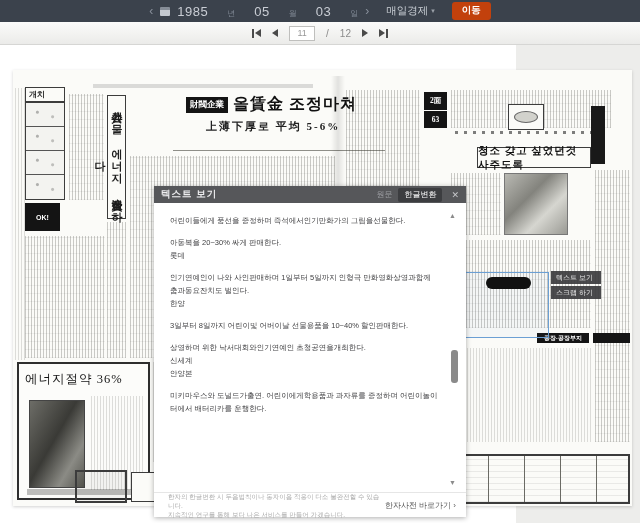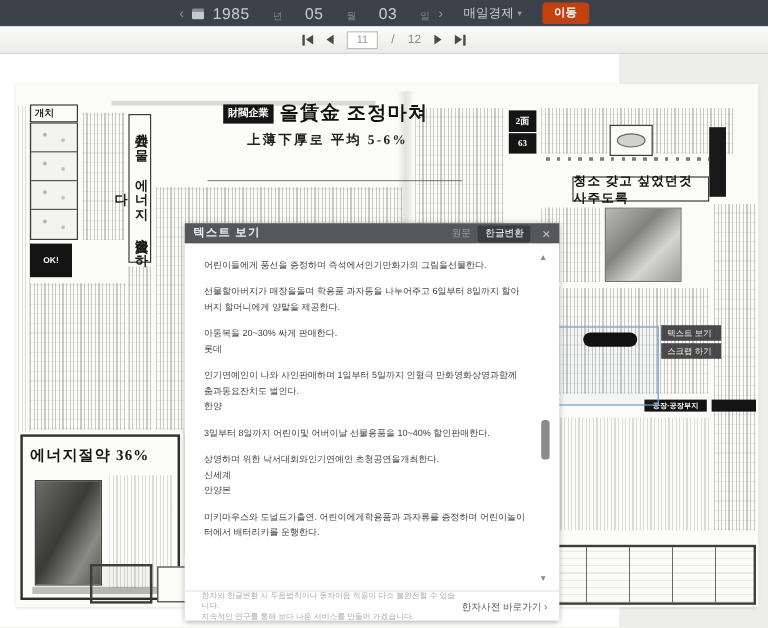--- a/index.html
+++ b/index.html
@@ -148,34 +148,34 @@
           <div class="comic-cell"></div>
         <div class="comic-cell" style="border-bottom:none"></div>
       </div>
       <div class="np chip" style="left:12px;top:133px;width:35px;height:28px;font-size:7px">OK!</div>
       <div class="np cols" style="left:12px;top:166px;width:80px;height:122px"></div>
       <div class="np cols" style="left:56px;top:24px;width:35px;height:106px"></div>
 
       <div class="np npbox vhead" style="left:94px;top:25px;width:19px;height:124px">公共건물 에너지 浪費심하다</div>
       <div class="np cols" style="left:94px;top:152px;width:19px;height:136px"></div>
 
-      <div class="np" style="left:173px;top:14px;width:196px;height:48px">
+      <div class="np" style="left:173px;top:24px;width:196px;height:48px">
         <div style="display:flex;align-items:center;gap:5px">
           <span class="chip serif" style="font-size:8.5px;padding:2px 4px">財閥企業</span>
           <span class="serif" style="font-size:16px;font-weight:900;color:#111;letter-spacing:1px">올賃金 조정마쳐</span>
         </div>
         <div class="serif" style="margin-top:4px;margin-left:20px;font-size:11px;font-weight:bold;color:#222;letter-spacing:2px">上薄下厚로 平均 5-6%</div>
       </div>
       <div class="np" style="left:160px;top:80px;width:212px;height:1px;background:#8e8e88"></div>
 
       <div class="np cols" style="left:117px;top:86px;width:205px;height:202px"></div>
       <div class="np cols-lt" style="left:140px;top:292px;width:182px;height:100px"></div>
 
       <div class="np" style="left:4px;top:292px;width:133px;height:138px;border:2px solid #2e2e2e;background:#fcfcfa">
-        <div class="serif" style="margin:7px 6px 0;font-size:12.5px;font-weight:700;color:#141414;letter-spacing:1px">에너지절약 36%</div>
+        <div class="serif" style="margin:7px 6px 0;font-size:12.5px;font-weight:400;color:#141414;letter-spacing:1px">에너지절약 36%</div>
         <div style="position:absolute;left:10px;top:36px;width:56px;height:88px;background:linear-gradient(120deg,#6d6d67,#3a3a36 45%,#8b8b85 75%,#55554f);border:1px solid #444"></div>
         <div class="cols-lt" style="position:absolute;left:72px;top:32px;width:53px;height:94px"></div>
         <div style="position:absolute;left:8px;bottom:3px;width:116px;height:6px;background:rgba(0,0,0,.25)"></div>
       </div>
 
       <div class="np npbox" style="left:62px;top:400px;width:52px;height:33px;border-width:2px;background:rgba(0,0,0,.04)"></div>
       <div class="np npbox cols-lt" style="left:118px;top:402px;width:40px;height:30px"></div>
       <div class="np npbox cols-lt" style="left:161px;top:402px;width:38px;height:30px"></div>
       <div class="np npbox cols-lt" style="left:202px;top:403px;width:36px;height:29px"></div>
       <div class="np npbox cols-lt" style="left:242px;top:404px;width:78px;height:28px"></div>
@@ -216,21 +216,20 @@
     <div class="panel">
       <div class="panel-hd">
         <span class="panel-title">텍스트 보기</span>
         <span class="sp"></span>
         <span class="btn-orig">원문</span>
         <span class="btn-hang">한글변환</span>
         <span class="btn-close">✕</span>
       </div>
       <div class="panel-bd">
           <div class="para">어린이들에게 풍선을 증정하며 즉석에서인기만화가의 그림을선물한다.</div>
-          <div class="para">선물할아버지가 매장을돌며 학용품 과자등을 나누어주고 6일부터 8일까지 할아버지 할머니에게 양말을 제공한다.</div>
           <div class="para">아동복을 20~30% 싸게 판매한다.</div>
           <div class="store">롯데</div>
           <div class="para">인기연예인이 나와 사인판매하며 1일부터 5일까지 인형극 만화영화상영과함께 춤과동요잔치도 벌인다.</div>
           <div class="store">한양</div>
           <div class="para">3일부터 8일까지 어린이및 어버이날 선물용품을 10~40% 할인판매한다.</div>
           <div class="para">상영하며 위한 낙서대회와인기연예인 초청공연을개최한다.</div>
           <div class="store">신세계</div>
           <div class="store">안양본</div>
           <div class="para">미키마우스와 도널드가출연. 어린이에게학용품과 과자류를 증정하며 어린이놀이터에서 배터리카를 운행한다.</div>
         </div>

